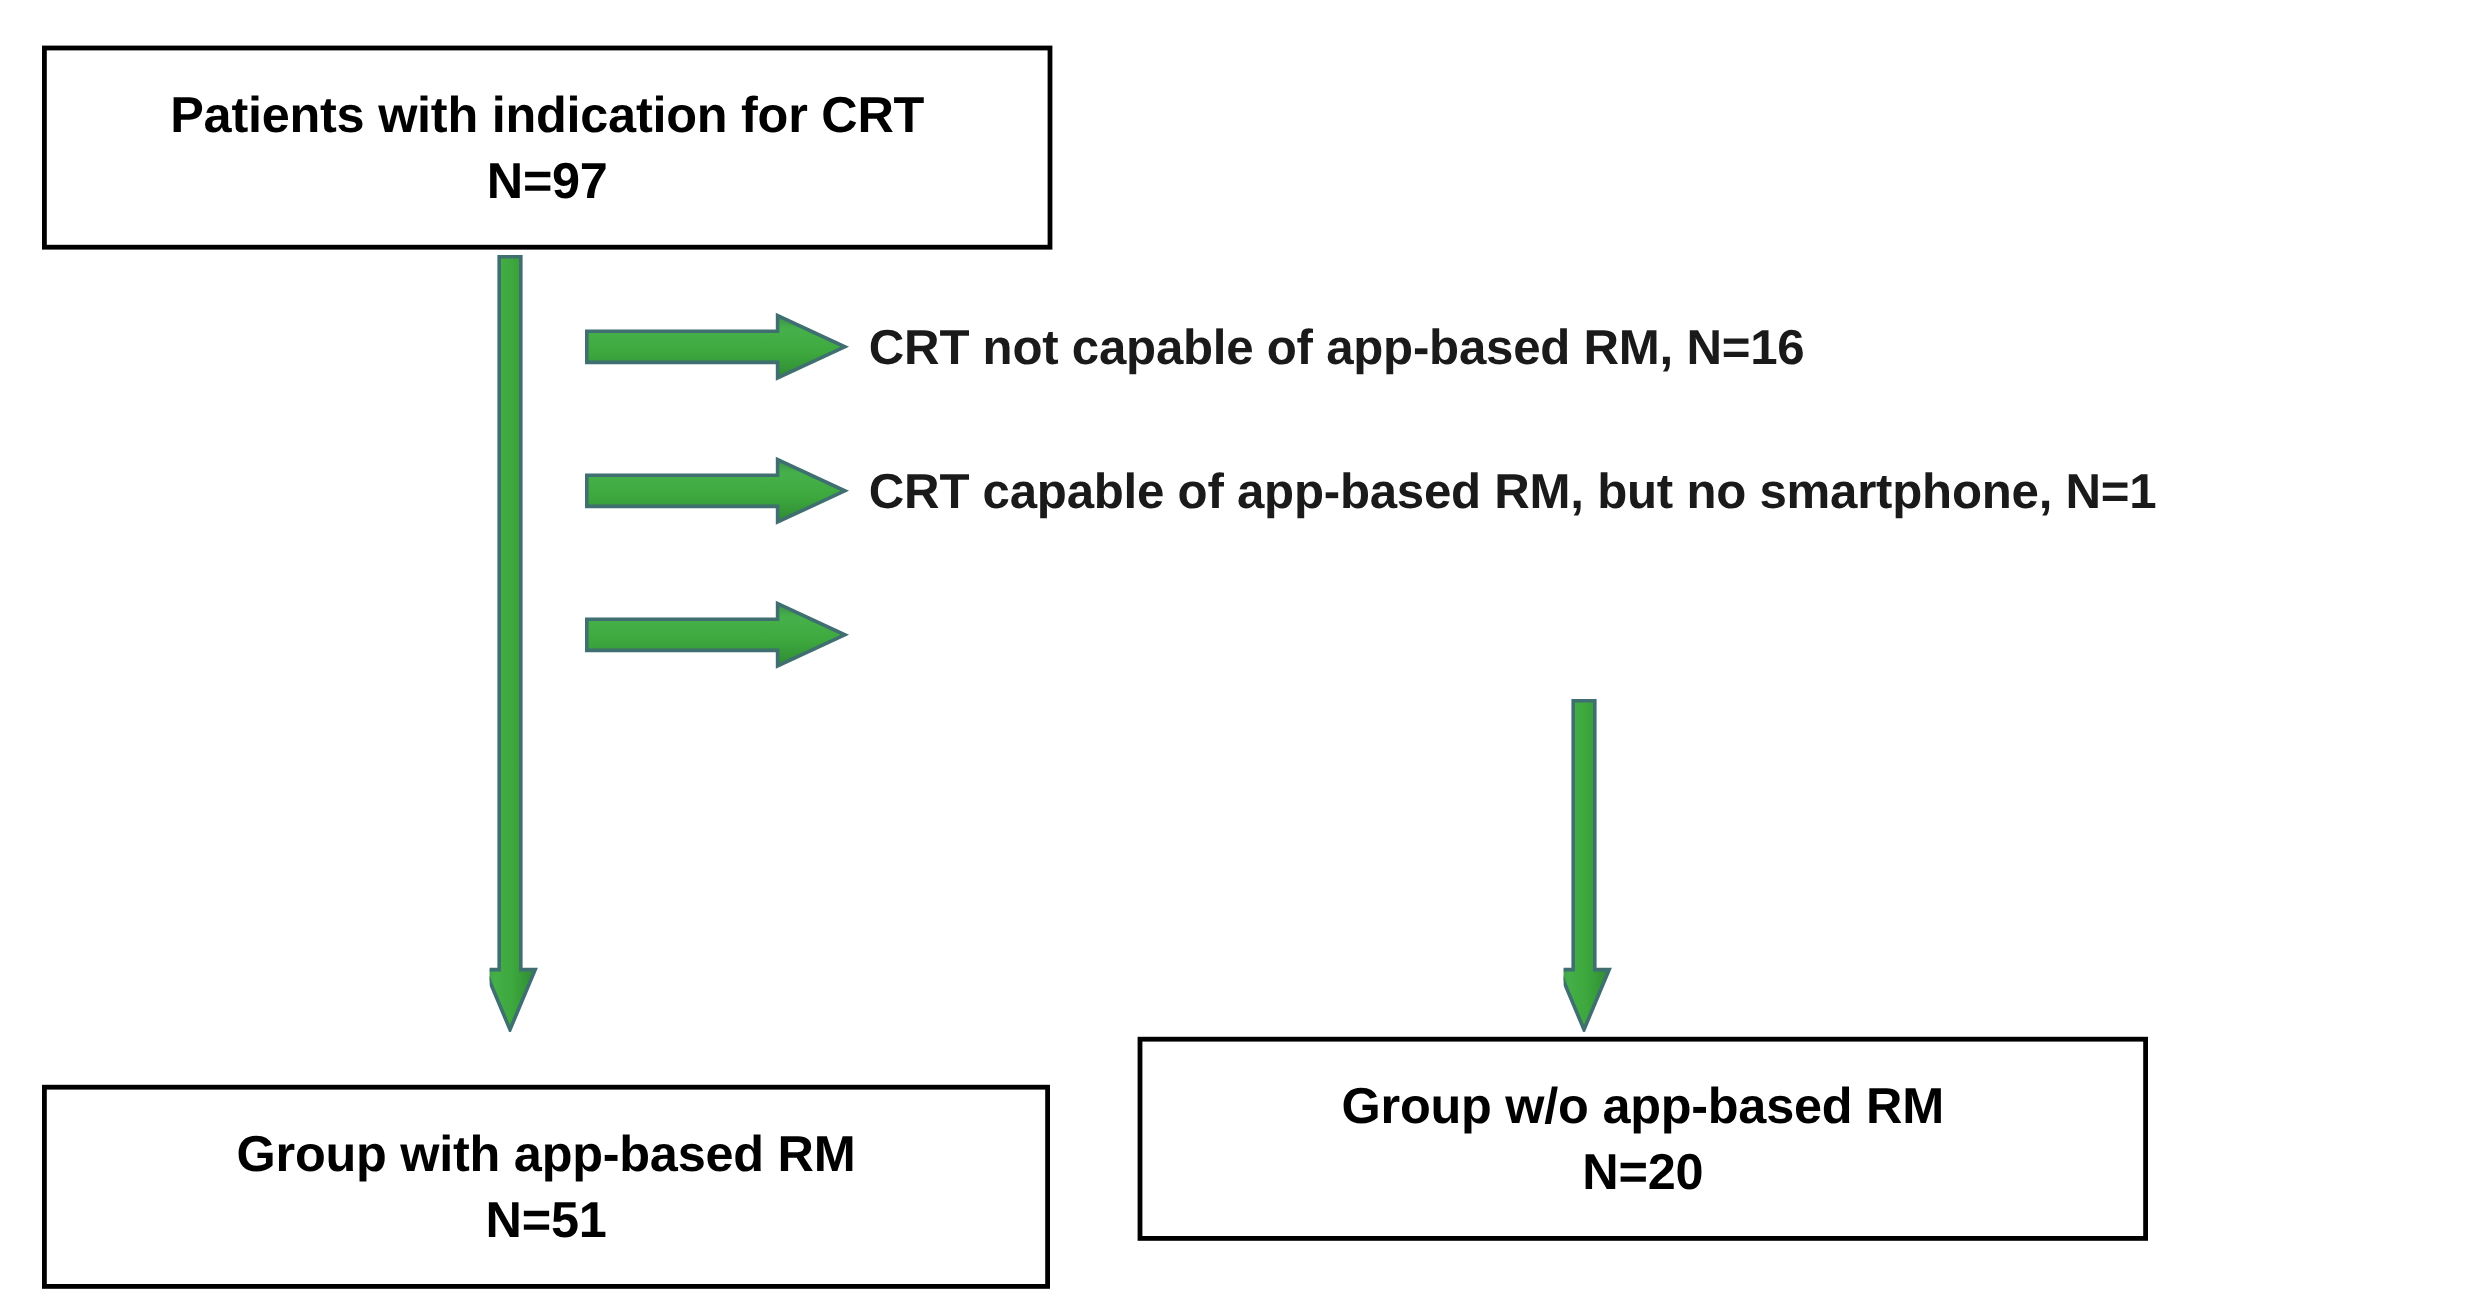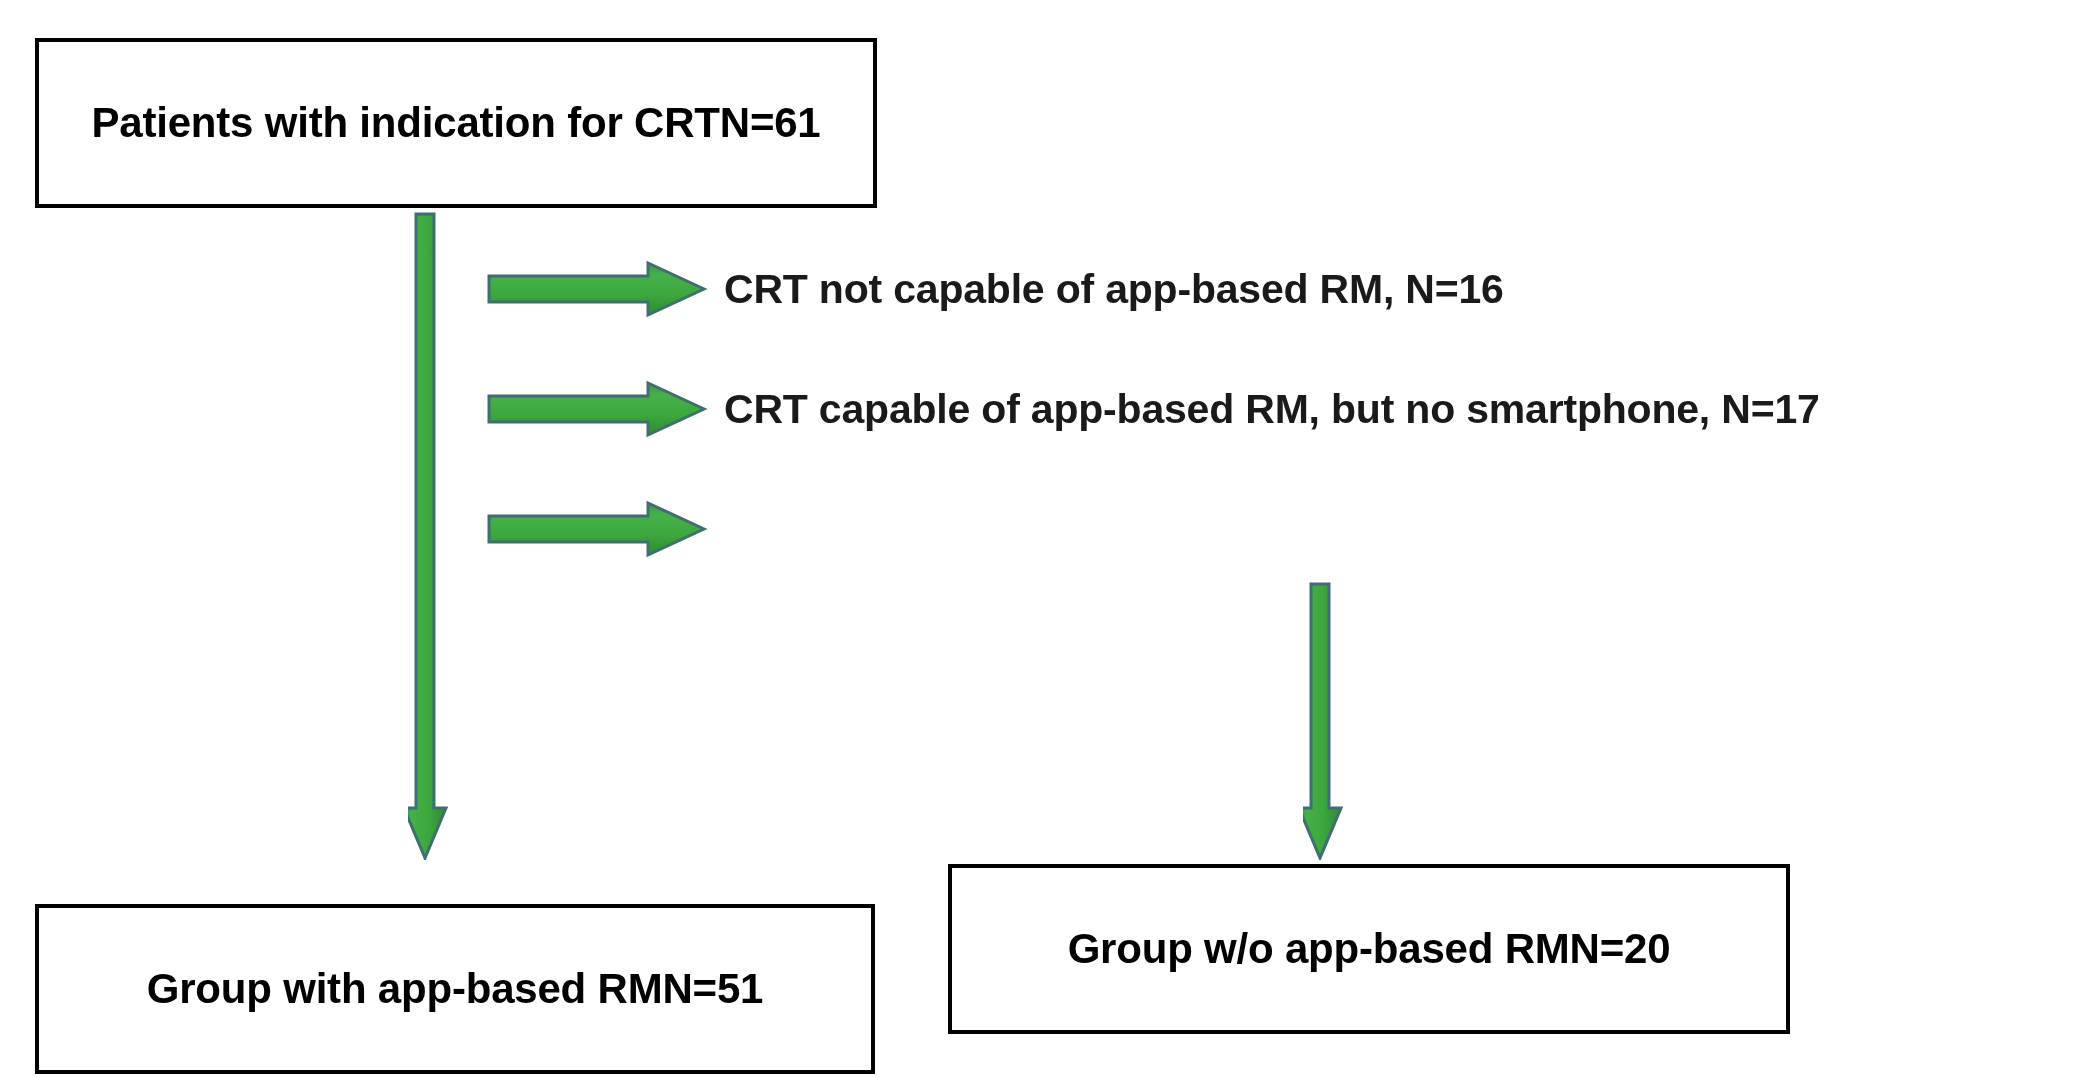--- a/index.html
+++ b/index.html
@@ -16,21 +16,21 @@
     font-family: "Liberation Sans", sans-serif;
   }
 
   
   .flow-box {
     position: absolute;
     box-sizing: border-box;
     border: 4px solid #000000;
     background: #ffffff;
     display: flex;
-    flex-direction: row;
+    flex-direction: column;
     align-items: center;
     justify-content: center;
     text-align: center;
   }
   .flow-box .box-line {
     font-weight: bold;
     font-size: 42px;
     line-height: 1.32;
     color: #000000;
     letter-spacing: -0.2px;
@@ -74,21 +74,21 @@
   #excl-row-1 { left: 486px; top: 378px; }
   #excl-row-2 { left: 486px; top: 498px; }
 </style>
 </head>
 <body>
 
 <div id="canvas">
 
   <div class="flow-box" id="box-top">
     <div class="box-line">Patients with indication for CRT</div>
-    <div class="box-line">N=61</div>
+    <div class="box-line">N=97</div>
   </div>
 
   <div class="v-arrow" id="v-arrow-main">
     <svg width="42" height="648" viewBox="0 0 42 648" xmlns="http://www.w3.org/2000/svg">
       <defs>
         <linearGradient id="gradV1" x1="0" y1="0" x2="1" y2="0">
           <stop offset="0%" stop-color="#3E8F4C"></stop>
           <stop offset="18%" stop-color="#45AF49"></stop>
           <stop offset="55%" stop-color="#3DA83D"></stop>
           <stop offset="100%" stop-color="#2F8B35"></stop>
@@ -136,21 +136,21 @@
           <linearGradient id="gradH1" x1="0" y1="0" x2="0" y2="1">
             <stop offset="0%" stop-color="#3E8F4C"></stop>
             <stop offset="22%" stop-color="#46B14A"></stop>
             <stop offset="60%" stop-color="#3DA83D"></stop>
             <stop offset="100%" stop-color="#2E8A34"></stop>
           </linearGradient>
         </defs>
         <polygon points="3,18 162,18 162,5 218,31 162,57 162,44 3,44" fill="url(#gradH1)" stroke="#3F6F70" stroke-width="3" stroke-linejoin="miter"></polygon>
       </svg>
     </div>
-    <div class="excl-label">CRT capable of app-based RM, but no smartphone, N=17</div>
+    <div class="excl-label">CRT capable of app-based RM, but no smartphone, N=1</div>
   </div>
 
   <div class="excl-row" id="excl-row-2">
     <div class="h-arrow">
       <svg width="222" height="62" viewBox="0 0 222 62" xmlns="http://www.w3.org/2000/svg">
         <defs>
           <linearGradient id="gradH2" x1="0" y1="0" x2="0" y2="1">
             <stop offset="0%" stop-color="#3E8F4C"></stop>
             <stop offset="22%" stop-color="#46B14A"></stop>
             <stop offset="60%" stop-color="#3DA83D"></stop>

